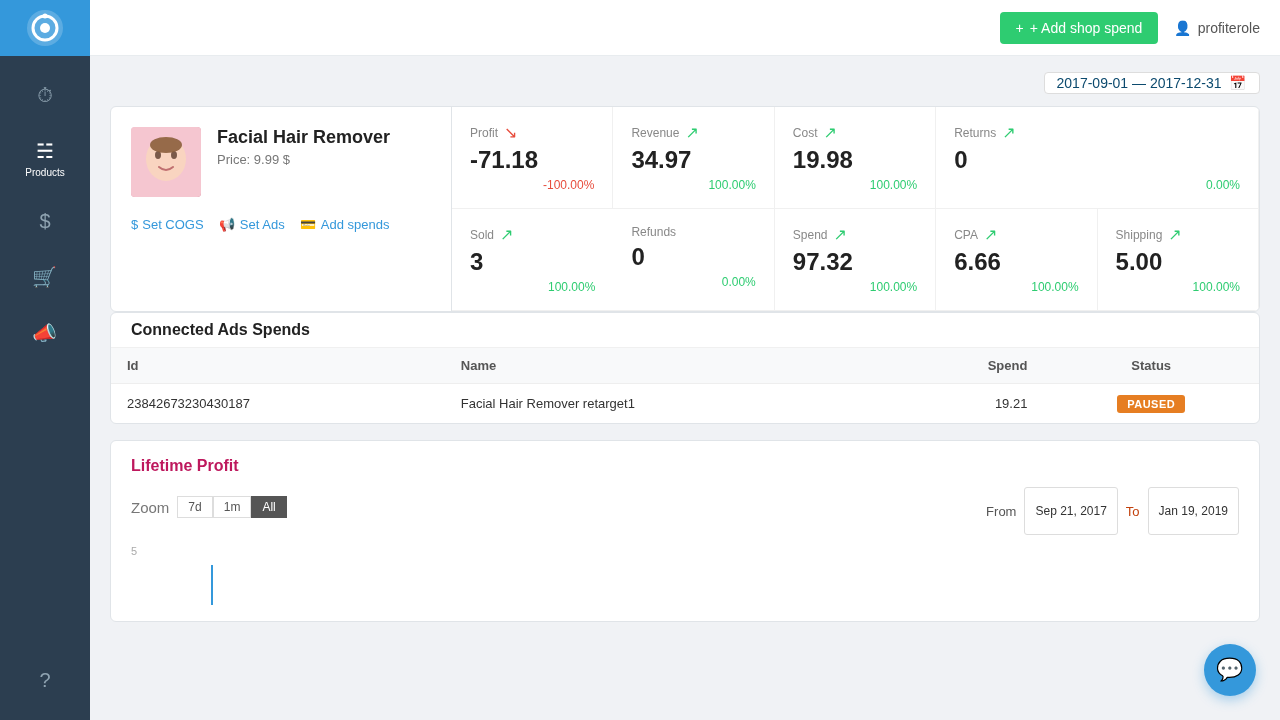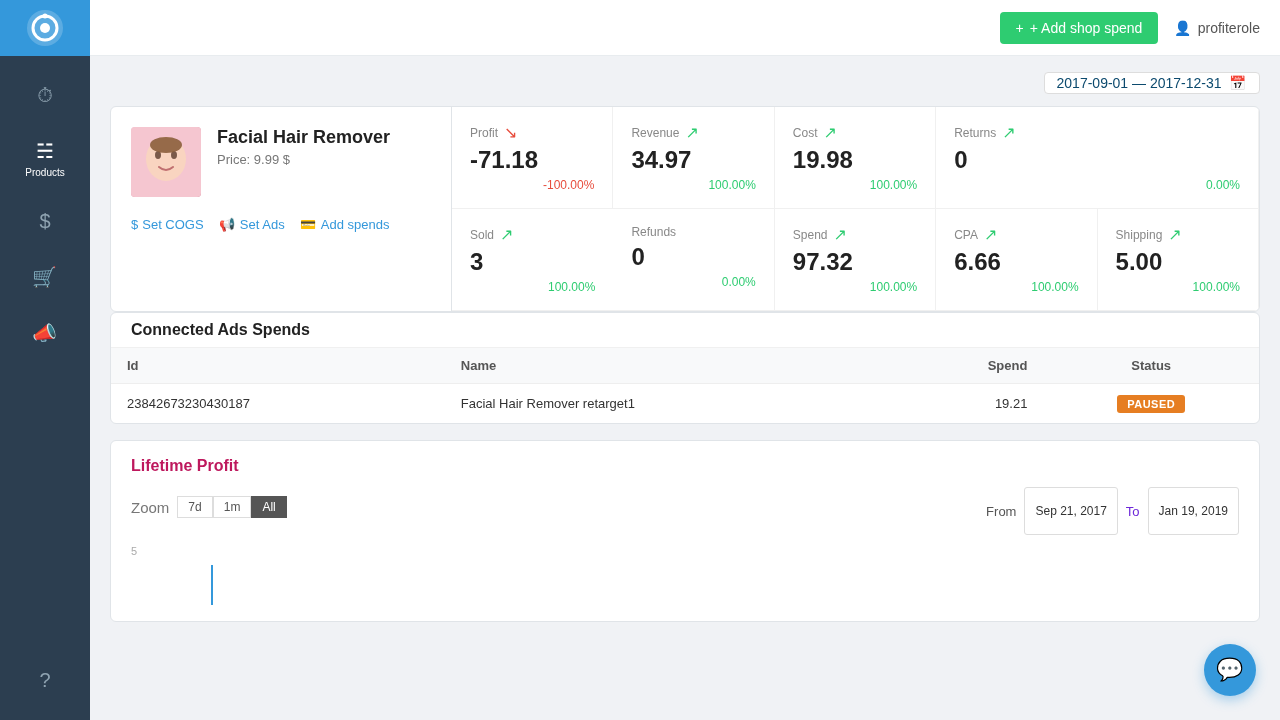--- a/index.html
+++ b/index.html
@@ -555,21 +555,21 @@
       <div style="display:flex; justify-content: space-between; align-items: center; margin-bottom: 10px;">
         <div class="zoom-row">
           <span class="zoom-label">Zoom</span>
           <button class="zoom-btn">7d</button>
           <button class="zoom-btn">1m</button>
           <button class="zoom-btn active">All</button>
         </div>
         <div style="display:flex; align-items:center; gap:8px;">
           <span style="font-size:13px; color:#555;">From</span>
           <div class="date-input">Sep 21, 2017</div>
-          <span style="font-size:13px; color:#6d28d9;">To</span>
+          <span style="font-size:13px; color:#c2410c;">To</span>
           <div class="date-input">Jan 19, 2019</div>
         </div>
       </div>
       <div class="chart-area">
         <span class="chart-y-label">5</span>
         <div class="chart-line"></div>
       </div>
     </div>
 
   </div>

